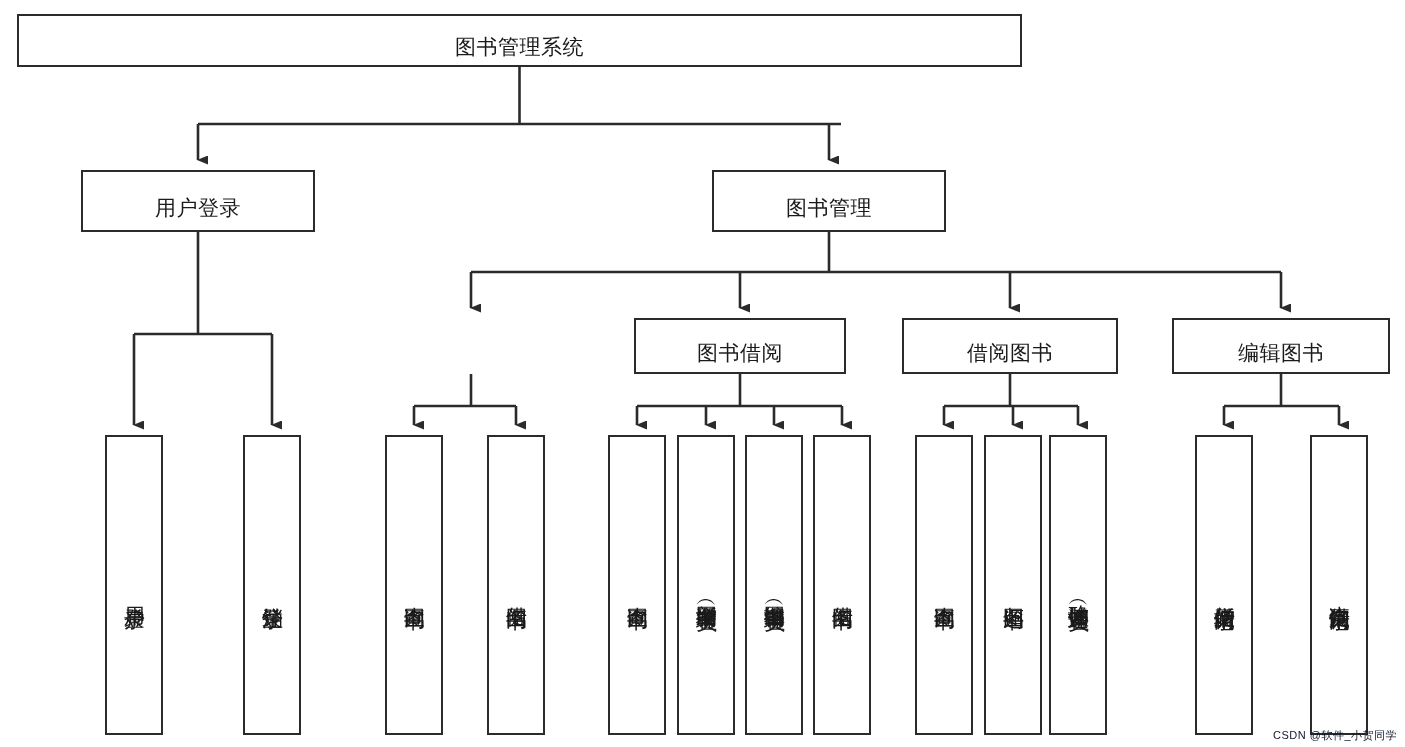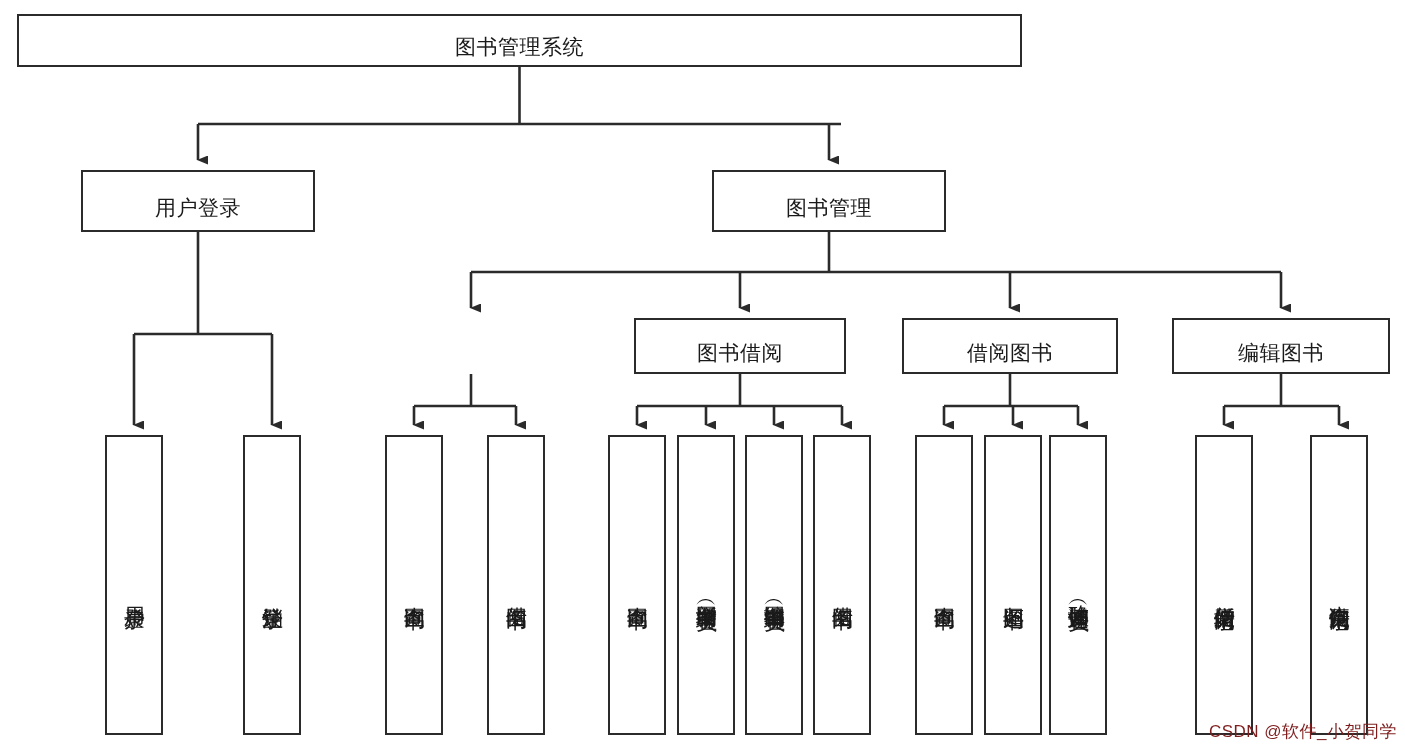--- a/index.html
+++ b/index.html
@@ -56,22 +56,22 @@
     font-size: 21px;
     line-height: 1.18;
     letter-spacing: 1px;
     white-space: nowrap;
     max-height: 286px;
   }
   .watermark {
     position: absolute;
     right: 8px;
     bottom: 4px;
-    font-size: 17px;
-    color: #7f1d1d;
+    font-size: 11px;
+    color: #0f172a;
     letter-spacing: 0.5px;
     white-space: nowrap;
     user-select: none;
   }
 </style>
 </head>
 <body>
 
 <div id="diagram-root">
 

